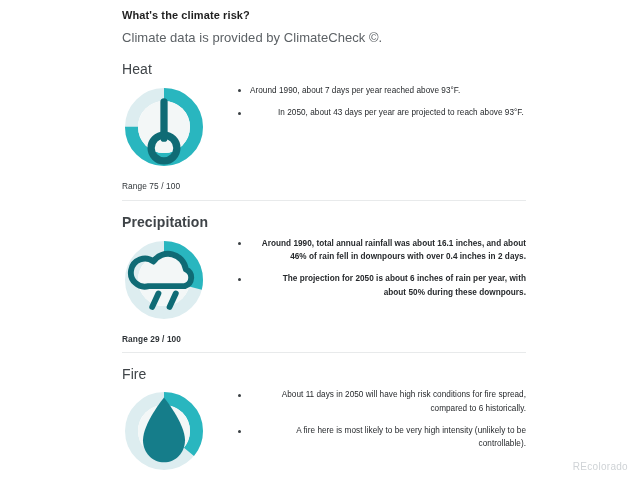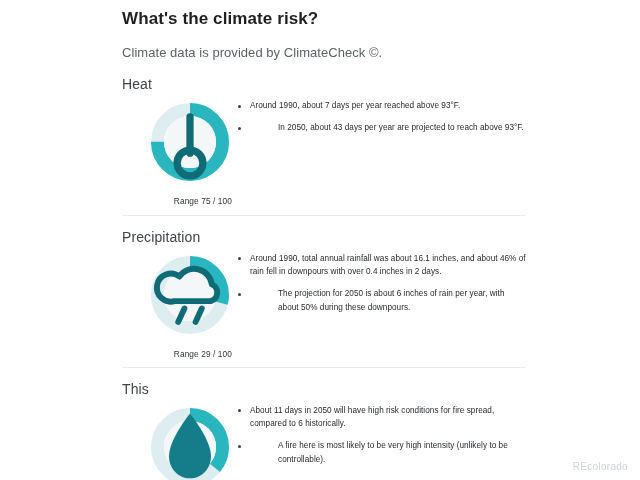--- a/index.html
+++ b/index.html
@@ -5,52 +5,52 @@
   html,body{margin:0;padding:0;}
   body{
     width:640px;height:480px;overflow:hidden;background:#ffffff;
     font-family:"Liberation Sans","DejaVu Sans",sans-serif;
     color:#2b2b2b;-webkit-font-smoothing:antialiased;
   }
   .page{position:relative;width:640px;height:480px;box-sizing:border-box;}
   .content{position:absolute;left:122px;top:0;width:404px;}
 
   .page-title{
-    font-size:17px;font-weight:bold;color:#1f1f1f;
-    letter-spacing:0.1px;margin:9px 0 16px 0;line-height:1.2;
+    font-size:11px;font-weight:bold;color:#1f1f1f;
+    letter-spacing:0.1px;margin:9px 0 8px 0;line-height:1.2;
   }
   .subtitle{
     font-size:13px;color:#5c6165;margin:7px 0 0 0;line-height:1.3;
     letter-spacing:0.05px;
   }
 
   .section{position:relative;}
   .section-label{
     font-size:14px;color:#3f4448;margin:0;line-height:1.2;
     letter-spacing:0.1px;
   }
   .section-body{display:flex;align-items:flex-start;}
 
   .gauge-col{
     width:110px;flex:0 0 110px;display:flex;flex-direction:column;
-    align-items:flex-end;
+    align-items:flex-start;
   }
   .gauge{position:relative;width:84px;height:84px;margin-top:7px;}
   .gauge svg{display:block;width:84px;height:84px;}
   .gauge-icon{
     position:absolute;left:0;top:0;width:84px;height:84px;
     display:flex;align-items:center;justify-content:center;
   }
   .gauge-range{
     font-size:8.3px;color:#2f3438;margin-top:12px;letter-spacing:0.1px;
     white-space:nowrap;
   }
 
   .bullets{flex:1;padding-top:6px;padding-left:6px;}
-  .bullet{display:flex;align-items:flex-start;margin-bottom:9px;}
+  .bullet{display:flex;align-items:flex-start;margin-bottom:9px;text-align:right;}
   .bullet:last-child{margin-bottom:0;gap:28px;}
   .bullet-dot{
     flex:0 0 auto;width:3px;height:3px;border-radius:50%;
     background:#3a3f43;margin-top:5.5px;margin-right:9px;
   }
   .bullet-text{
     font-size:8.2px;line-height:1.62;color:#26292c;letter-spacing:0.04px;
   }
 
   .divider{
@@ -59,21 +59,21 @@
 
   .watermark{
     position:absolute;right:12px;bottom:8px;
     font-size:10px;color:#cfd3d6;letter-spacing:0.3px;
   }
 
   
   .sec-heat{margin-top:14px;}
   .sec-heat .section-body{min-height:112px;}
   .div-1{margin-top:9px;}
-  .sec-precip{margin-top:13px;}
+  .sec-precip{margin-top:13px;font-weight:bold;}
   .sec-precip .section-body{min-height:110px;}
   .div-2{margin-top:8px;}
   .sec-fire{margin-top:13px;}
   .sec-fire .section-body{min-height:112px;}
 </style>
 </head>
 <body>
 
 <div class="page">
   <div class="content">
@@ -144,21 +144,21 @@
             <span class="bullet-dot"></span>
             <span class="bullet-text">The projection for 2050 is about 6 inches of rain per year, with about 50% during these downpours.</span>
           </div>
         </div>
       </div>
     </div>
 
     <hr class="divider div-2">
 
     <div class="section sec-fire">
-      <p class="section-label">This</p>
+      <p class="section-label">Fire</p>
       <div class="section-body">
         <div class="gauge-col">
           <div class="gauge">
             <svg viewBox="0 0 84 84">
               <circle cx="42" cy="42" r="32.5" fill="none" stroke="#ddedf0" stroke-width="13"></circle>
               <circle class="arc" cx="42" cy="42" r="32.5" fill="none" stroke="#29b6bf" stroke-width="13" stroke-linecap="butt" transform="rotate(-90 42 42)" stroke-dasharray="73.51326809400115 131.6902543893354"></circle>
               <circle cx="42" cy="42" r="26" fill="#f3f7f7"></circle>
             </svg>
             <div class="gauge-icon">
               <svg width="24" height="30" viewBox="0 0 24 30">

